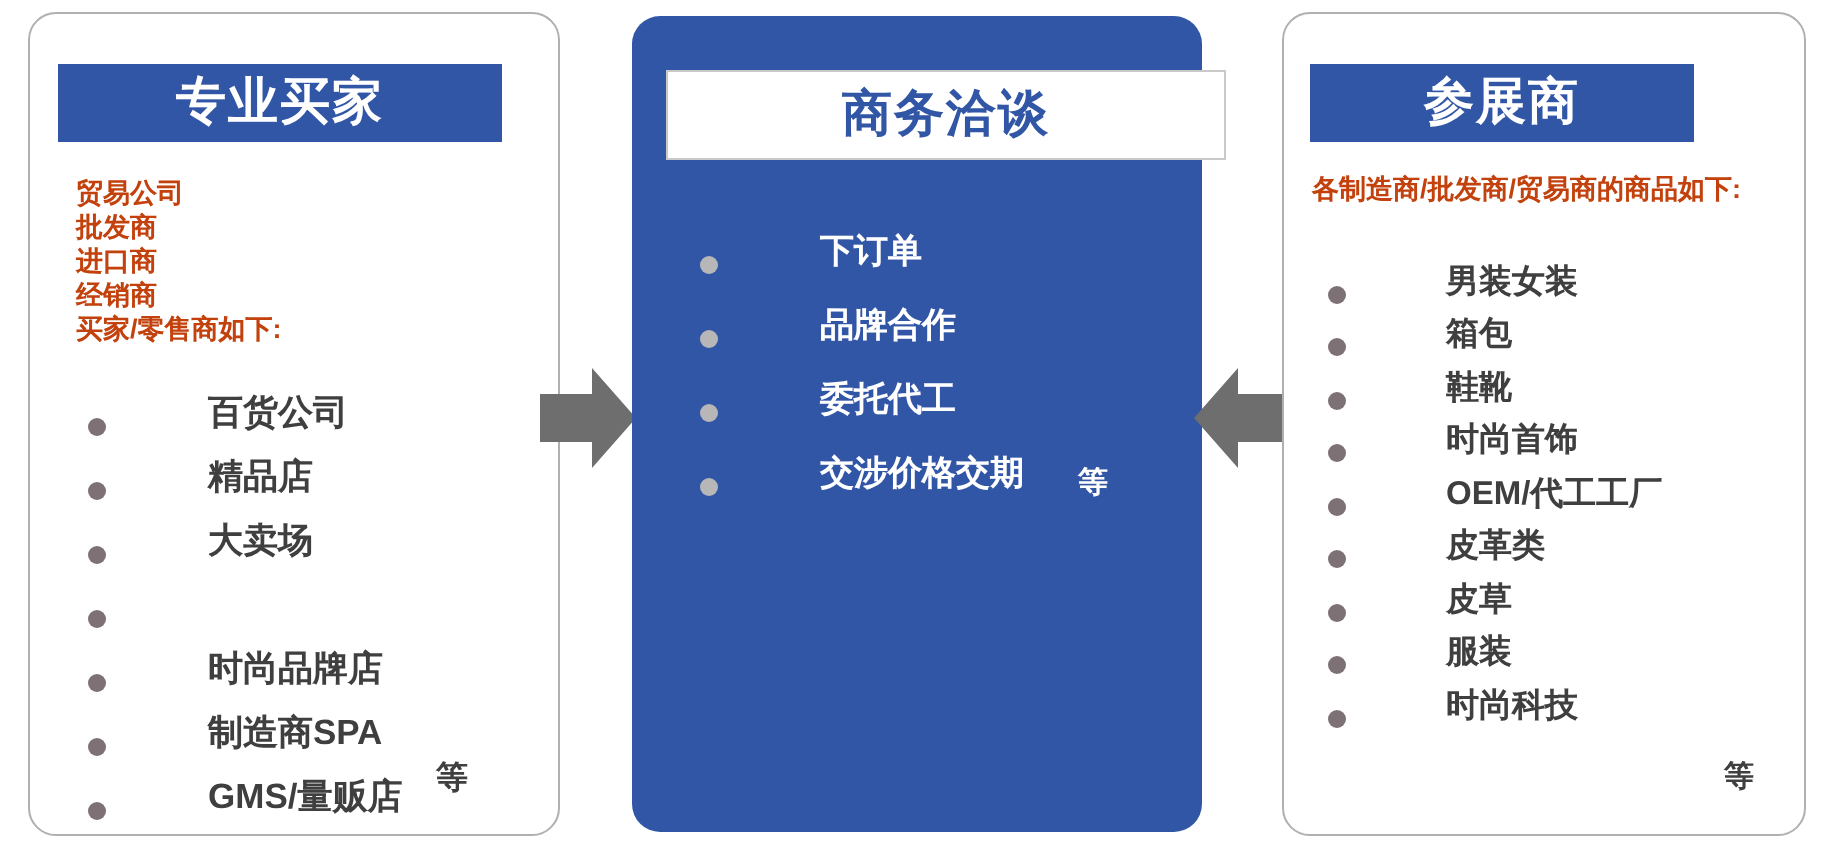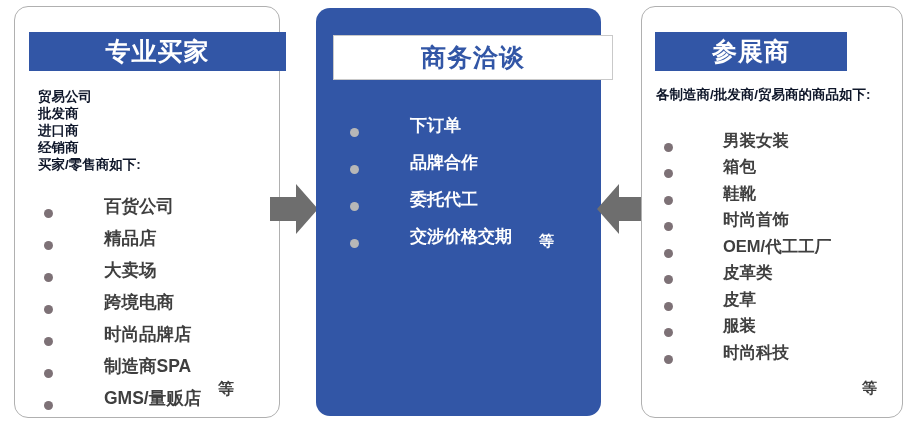--- a/index.html
+++ b/index.html
@@ -74,40 +74,40 @@
     font-size: 25px;
   }
   .header-text.on-white {
     color: #3256a6;
     font-size: 25px;
   }
 
   #header-buyers {
     left: 14px;
     top: 25px;
-    width: 257px;
+    width: 222px;
     height: 39px;
   }
   #header-negotiation {
     left: 17px;
     top: 27px;
     width: 280px;
     height: 45px;
   }
   #header-exhibitors {
     left: 13px;
     top: 25px;
     width: 192px;
     height: 39px;
   }
 
   
   .intro-block {
     position: absolute;
-    color: #0f172a;
+    color: #c2410c;
     font-weight: bold;
     font-size: 13.5px;
     line-height: 17px;
   }
   #intro-buyers {
     left: 38px;
     top: 88px;
     width: 230px;
   }
   #intro-exhibitors {
@@ -264,21 +264,20 @@
   <li>
     <span class="dot"></span>
     <span class="li-label">精品店</span>
   </li>
   <li>
     <span class="dot"></span>
     <span class="li-label">大卖场</span>
   </li>
   <li>
     <span class="dot"></span>
-    <span class="li-label">跨境电商</span>
   </li>
   <li>
     <span class="dot"></span>
     <span class="li-label">时尚品牌店</span>
   </li>
   <li>
     <span class="dot"></span>
     <span class="li-label">制造商SPA</span>
   </li>
   <li>

